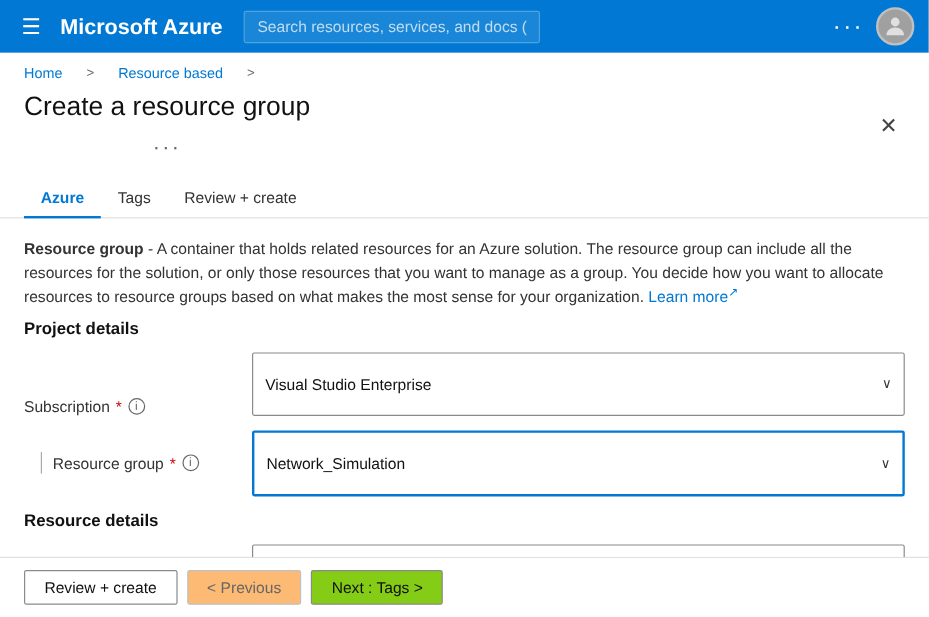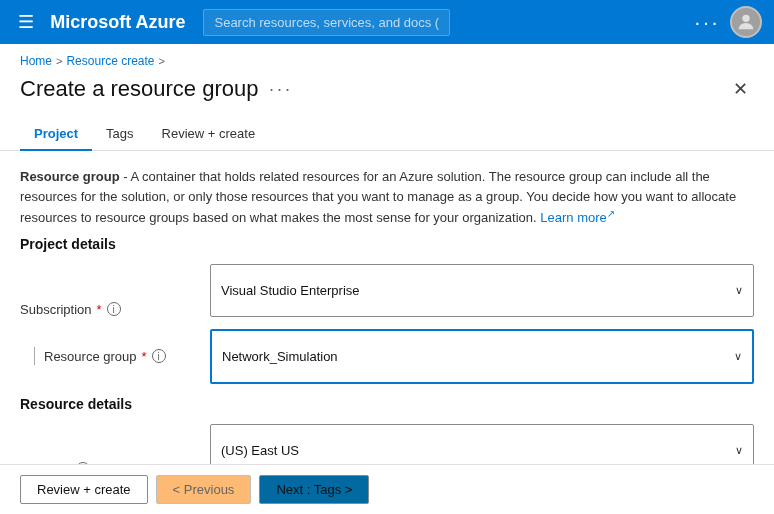--- a/index.html
+++ b/index.html
@@ -63,38 +63,39 @@
       height: calc(514px - 44px);
       display: flex;
       flex-direction: column;
     }
 
     
     .breadcrumb {
       padding: 10px 20px 4px 20px;
       display: flex;
       align-items: center;
-      gap: 4px;
+      gap: 20px;
       font-size: 12px;
       color: #0078d4;
     }
     .breadcrumb-item { color: #0078d4; cursor: pointer; text-decoration: none; }
     .breadcrumb-separator { color: #666; font-size: 11px; }
 
     
     .page-header {
       padding: 4px 20px 0 20px;
       display: flex;
       align-items: center;
       justify-content: space-between;
     }
     .page-title-row {
       display: flex;
       align-items: center;
       gap: 10px;
+      flex-direction: column;
     }
     .page-title {
       font-size: 22px;
       font-weight: 300;
       color: #111;
     }
     .page-menu-dots {
       font-size: 18px;
       color: #666;
       cursor: pointer;
@@ -255,21 +256,21 @@
       background: white;
       color: #111;
     }
     .btn-secondary {
       border: 1px solid #c0c0c0;
       background: #fdba74;
       color: #666;
     }
     .btn-next {
       border: 1px solid #8a8a8a;
-      background: #0369a1;
+      background: #84cc16;
       color: #111;
     }
   </style>
 </head>
 <body>
 
 <div class="top-nav">
   <span class="nav-hamburger">☰</span>
   <span class="nav-title">Microsoft Azure</span>
   <input class="nav-search" type="text" placeholder="Search resources, services, and docs (G+/)" style="">
@@ -281,34 +282,34 @@
       <path d="M4 20c0-4 3.6-7 8-7s8 3 8 7"></path>
     </svg>
   </div>
 </div>
 
 <div class="main-content">
 
   <div class="breadcrumb">
     <a class="breadcrumb-item">Home</a>
     <span class="breadcrumb-separator">&gt;</span>
-    <a class="breadcrumb-item">Resource create</a>
+    <a class="breadcrumb-item">Resource based</a>
     <span class="breadcrumb-separator">&gt;</span>
   </div>
 
   <div class="page-header">
     <div class="page-title-row">
       <h1 class="page-title">Create a resource group</h1>
       <span class="page-menu-dots">···</span>
     </div>
     <button class="close-btn">✕</button>
   </div>
 
   <div class="tabs">
-    <div class="tab active">Project</div>
+    <div class="tab active">Azure</div>
     <div class="tab">Tags</div>
     <div class="tab">Review + create</div>
   </div>
 
   <div class="form-body">
 
     <p class="description-text">
       <strong>Resource group</strong><span> - A container that holds related resources for an Azure solution. The resource group can include all the resources for the solution, or only those resources that you want to manage as a group. You decide how you want to allocate resources to resource groups based on what makes the most sense for your organization.</span>
       <a class="learn-more"><span>Learn more</span><span class="learn-more-icon">↗</span></a>
     </p>

